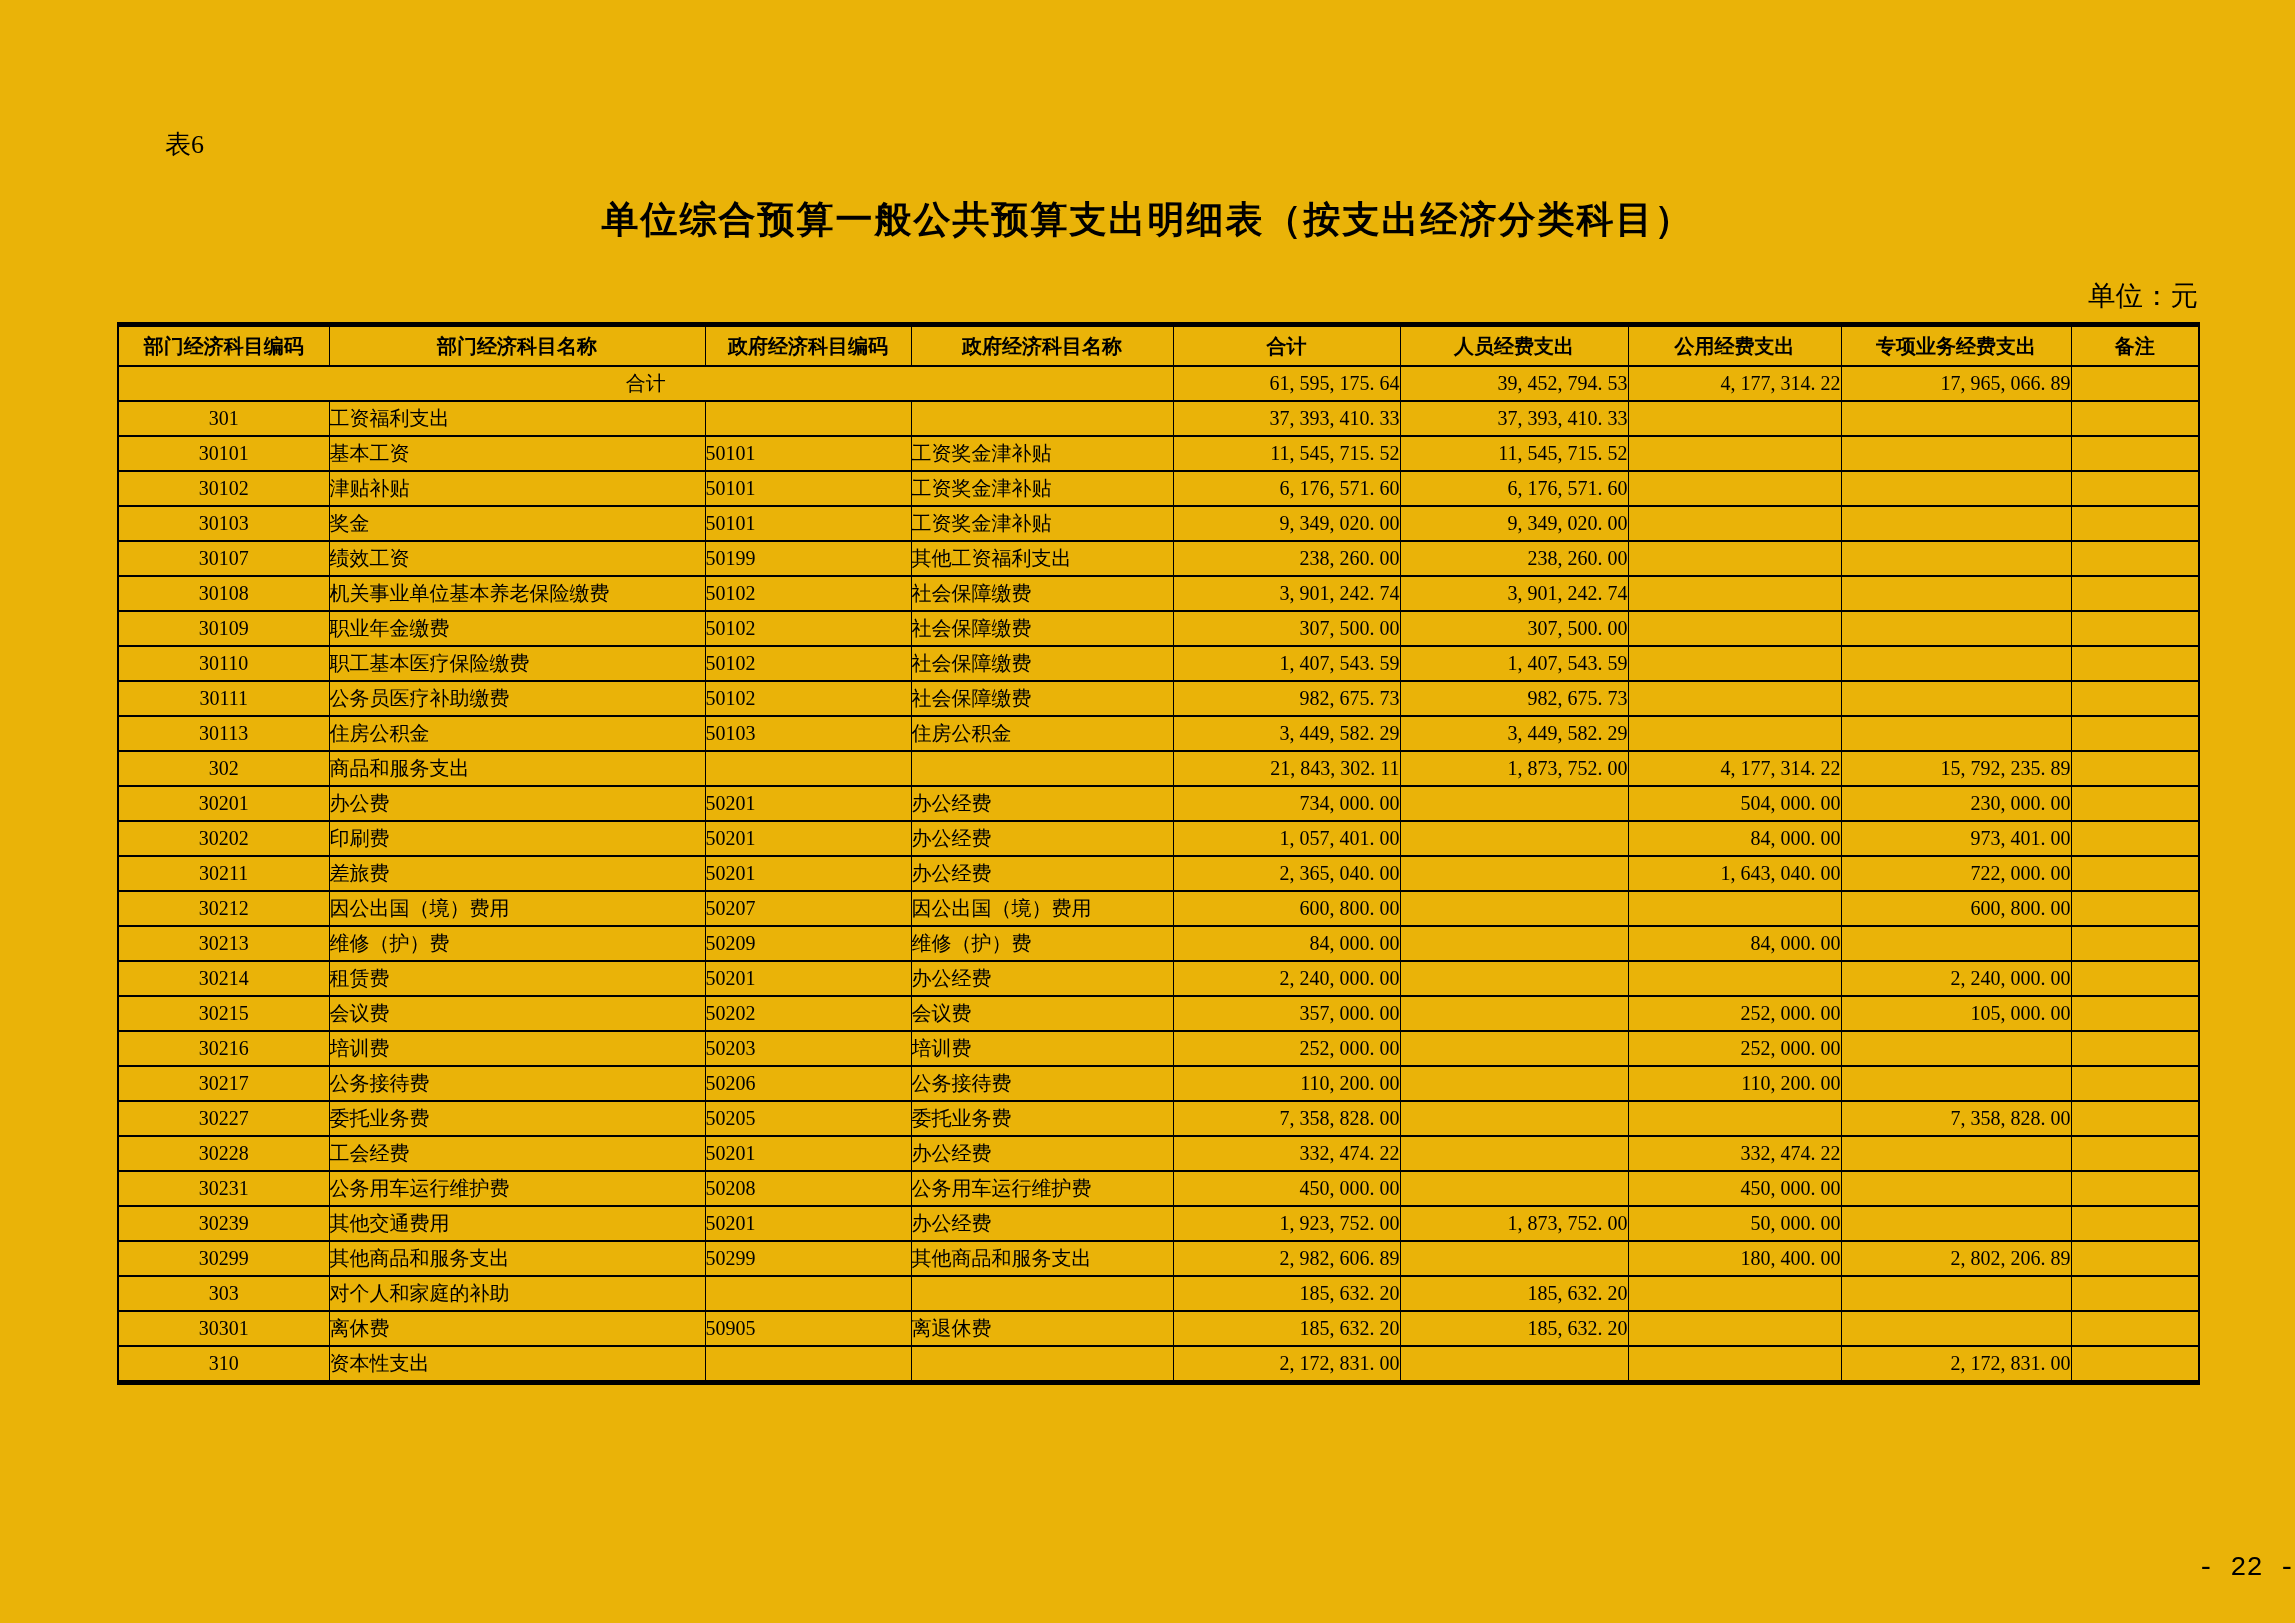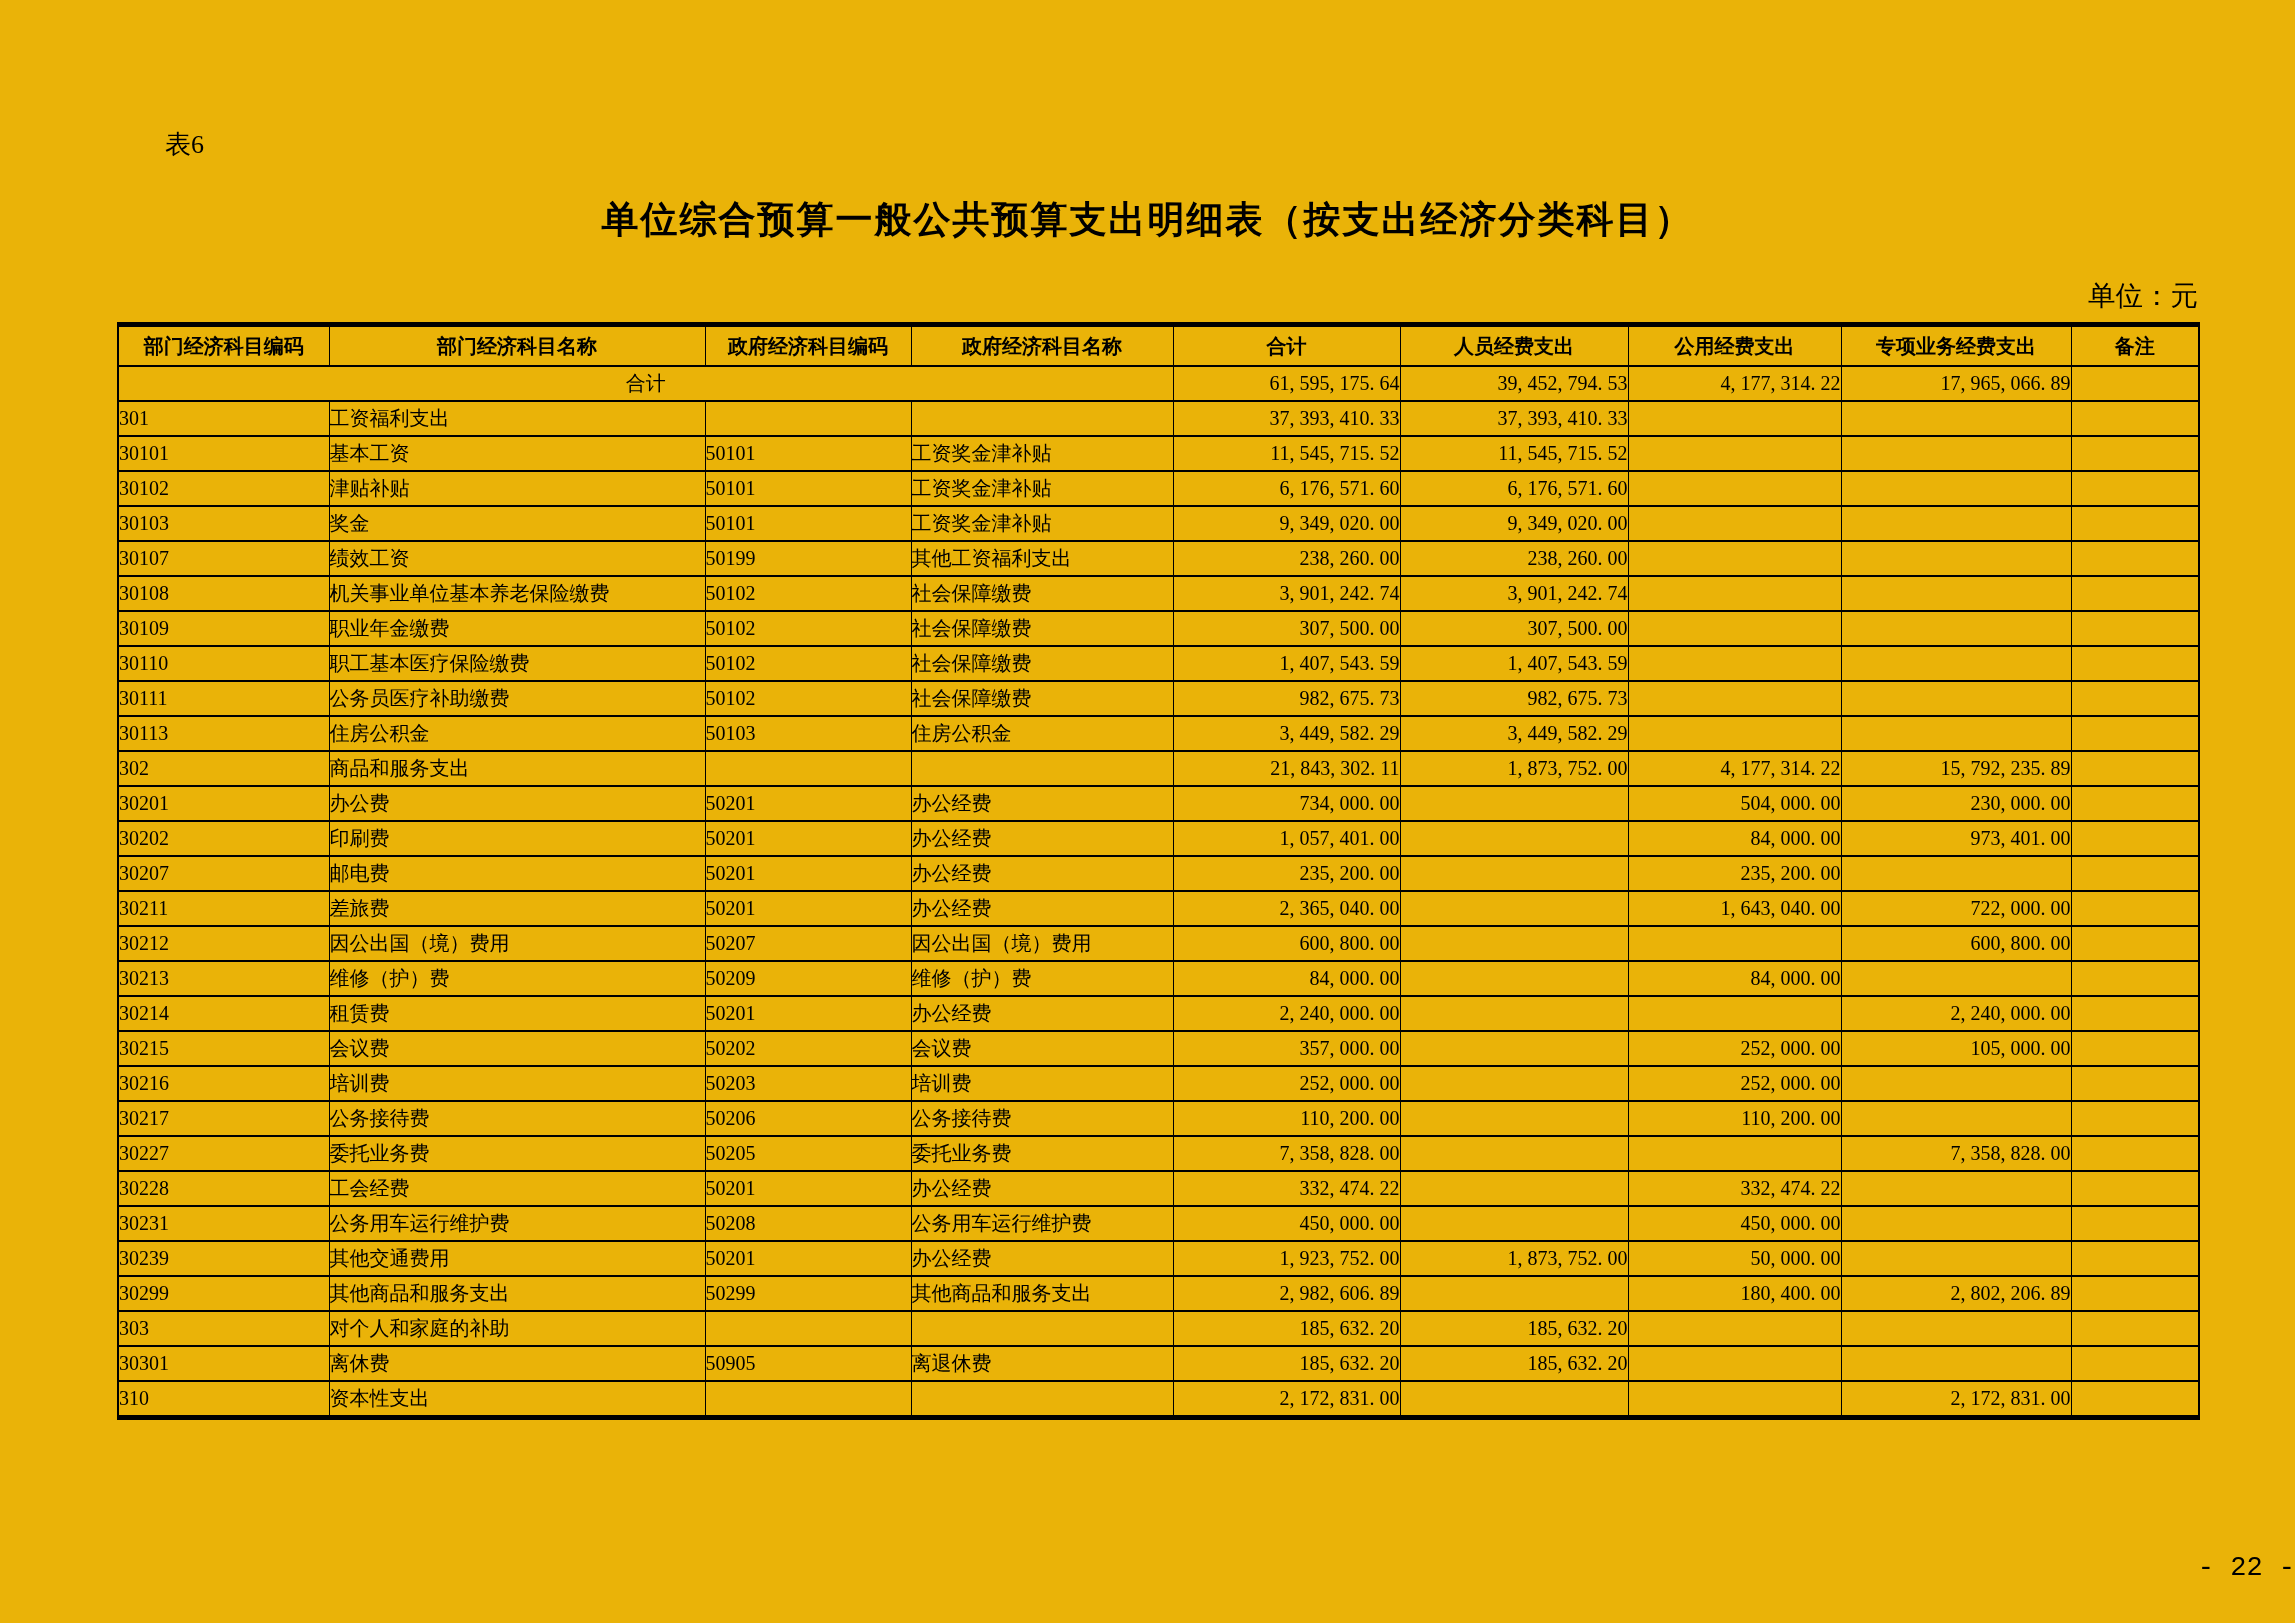--- a/index.html
+++ b/index.html
@@ -33,21 +33,21 @@
     border-left:1.3px solid #000; border-right:1.3px solid #000;
     border-top:2.6px solid #000; border-bottom:2.6px solid #000;
     overflow:hidden; white-space:nowrap; padding:0;
     vertical-align:middle;
   }
   table.budget th {
     height:38px; font-size:20px; font-weight:700; text-align:center;
     font-family:"Liberation Sans","DejaVu Sans",sans-serif;
   }
   table.budget td { height:33px; font-size:20px; }
-  td.code  { text-align:left; padding-left:15.7px; }
+  td.code  { text-align:center; padding-left:15.7px; }
   td.sub   { padding-left:72px; }
   td.gcode { text-align:left; padding-left:14.4px; }
   td.name  { text-align:left; padding-left:13px; }
   td.num   { text-align:right; padding-right:7.9px; }
   td.center{ text-align:center; }
   .footer {
     position:absolute; left:0; top:1553px; width:100%;
     text-align:right; font-size:27px;
     font-family:Liberation Mono, monospace;
   }
@@ -231,31 +231,20 @@
           <td class="name">印刷费</td>
           <td class="gcode">50201</td>
           <td class="name">办公经费</td>
           <td class="num">1, 057, 401. 00</td>
           <td class="num"></td>
           <td class="num">84, 000. 00</td>
           <td class="num">973, 401. 00</td>
           <td class="center"></td>
         </tr>
         <tr>
-          <td class="code sub">30207</td>
-          <td class="name">邮电费</td>
-          <td class="gcode">50201</td>
-          <td class="name">办公经费</td>
-          <td class="num">235, 200. 00</td>
-          <td class="num"></td>
-          <td class="num">235, 200. 00</td>
-          <td class="num"></td>
-          <td class="center"></td>
-        </tr>
-        <tr>
           <td class="code sub">30211</td>
           <td class="name">差旅费</td>
           <td class="gcode">50201</td>
           <td class="name">办公经费</td>
           <td class="num">2, 365, 040. 00</td>
           <td class="num"></td>
           <td class="num">1, 643, 040. 00</td>
           <td class="num">722, 000. 00</td>
           <td class="center"></td>
         </tr>

